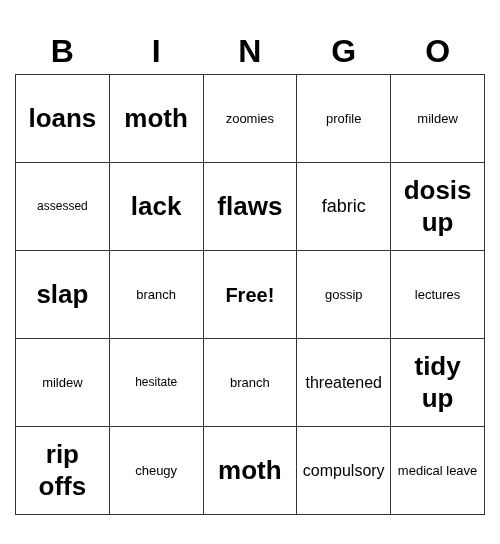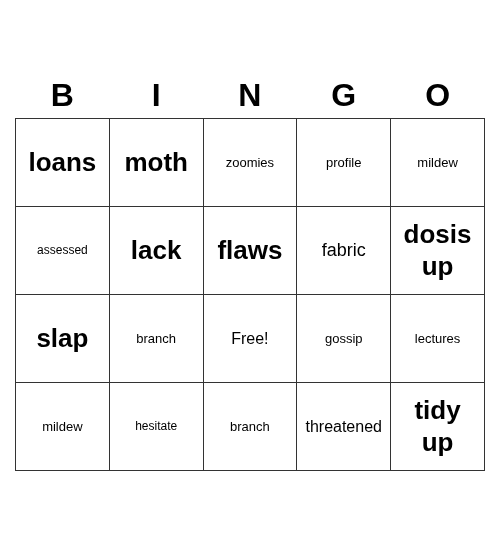--- a/index.html
+++ b/index.html
@@ -66,22 +66,22 @@
     .size-small {
       font-size: 12px;
       text-align: right;
     }
 
     .size-xsmall {
       font-size: 16px;
     }
 
     .free-cell {
-      font-size: 16px;
-      font-weight: normal;
+      font-size: 20px;
+      font-weight: bold;
     }
   </style>
 </head>
 <body>
 
 <table class="bingo-card">
   <thead>
     <tr class="bingo-header-row">
 
     <th>B</th>
@@ -154,14 +154,31 @@
         <td>
           <div class="cell-text size-normal">branch</div>
         </td>
         <td>
           <div class="cell-text size-xsmall">threatened</div>
         </td>
         <td>
           <div class="cell-text size-large">tidy up</div>
         </td>
       </tr>
+      <tr>
+        <td>
+          <div class="cell-text size-large">rip offs</div>
+        </td>
+        <td>
+          <div class="cell-text size-normal">cheugy</div>
+        </td>
+        <td>
+          <div class="cell-text size-large">moth</div>
+        </td>
+        <td>
+          <div class="cell-text size-xsmall">compulsory</div>
+        </td>
+        <td>
+          <div class="cell-text size-normal">medical leave</div>
+        </td>
+      </tr>
     </tbody>
 </table>
 
 </body></html>

